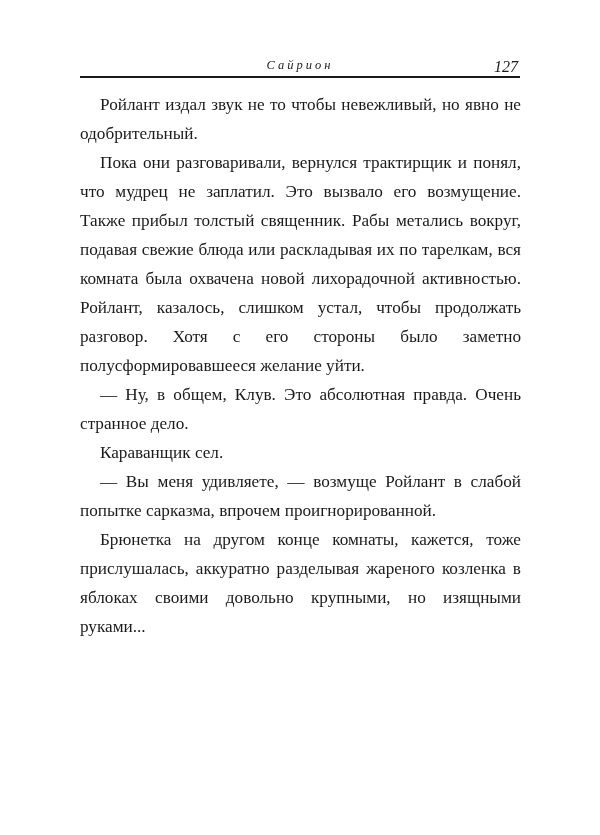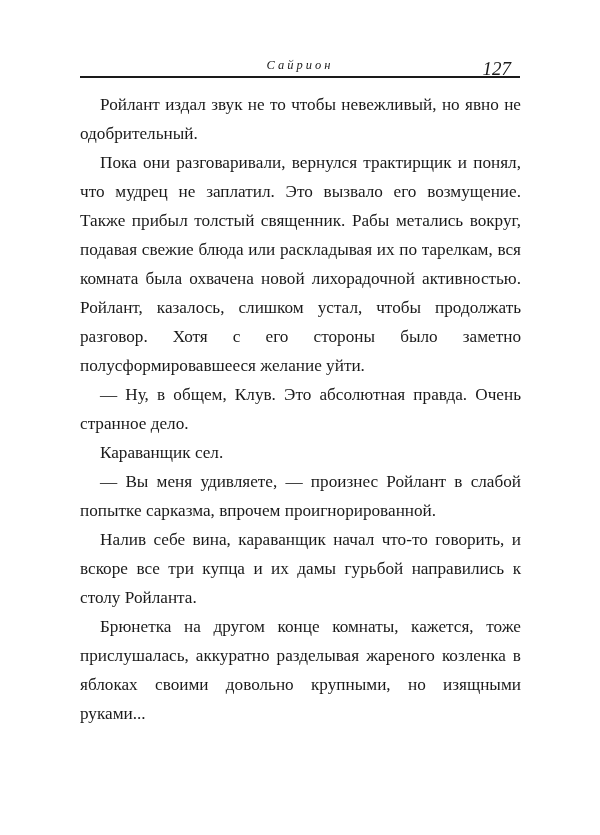--- a/index.html
+++ b/index.html
@@ -27,23 +27,23 @@
     .running-title {
       position: absolute;
       left: 0;
       width: 440px;
       text-align: center;
       letter-spacing: 3px;
       top: 2px;
     }
     .page-number {
       position: absolute;
-      right: 9px;
+      right: 2px;
       top: 2px;
-      font-size: 19px;
+      font-size: 16px;
     }
     .head-rule {
       position: absolute;
       left: 80px;
       top: 76px;
       width: 440px;
       height: 2px;
       background: #1a1a1a;
     }
     .text-body {
@@ -70,16 +70,15 @@
   <span class="running-title">Сайрион</span>
   <span class="page-number">127</span>
 </div>
 <div class="head-rule"></div>
 
 <div class="text-body">
   <p>Ройлант издал звук не то чтобы невежливый, но явно не одобрительный.</p>
   <p>Пока они разговаривали, вернулся трактирщик и по­нял, что мудрец не заплатил. Это вызвало его возмуще­ние. Также прибыл толстый священник. Рабы метались вокруг, подавая свежие блюда или раскладывая их по тарелкам, вся комната была охвачена новой лихорадоч­ной активностью. Ройлант, казалось, слишком устал, чтобы продолжать разговор. Хотя с его стороны было заметно полусформировавшееся желание уйти.</p>
   <p>— Ну, в общем, Клув. Это абсолютная правда. Очень странное дело.</p>
   <p>Караванщик сел.</p>
-  <p>— Вы меня удивляете, — произнес Ройлант в слабой попытке сарказма, впрочем проигнорированной.</p>
-  <p>Налив себе вина, караванщик начал что-то говорить, и вскоре все три купца и их дамы гурьбой направились к столу Ройланта.</p>
+  <p>— Вы меня удивляете, — возмуще Ройлант в слабой попытке сарказма, впрочем проигнорированной.</p>
   <p>Брюнетка на другом конце комнаты, кажется, тоже прислушалась, аккуратно разделывая жареного козлен­ка в яблоках своими довольно крупными, но изящными руками...</p>
 </div>
 
 </body></html>

